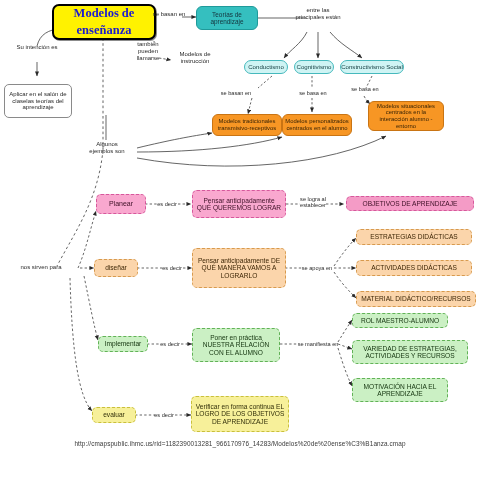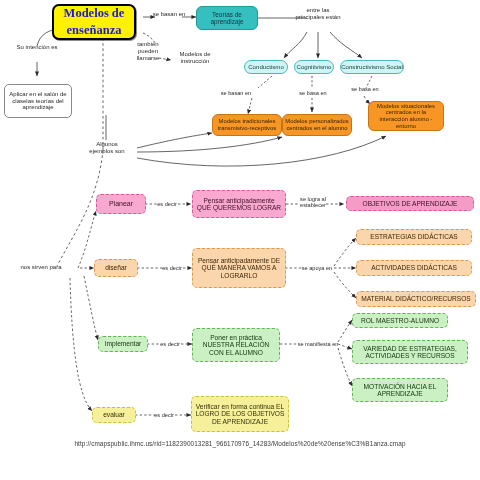--- a/index.html
+++ b/index.html
@@ -118,21 +118,21 @@
       <path d="M334,268 L356,268" stroke-dasharray="2.4,2.2"></path>
       <path d="M334,272 C342,284 350,292 356,298" stroke-dasharray="2.4,2.2"></path>
 
       <path d="M280,344 L298,344" stroke-dasharray="2.4,2.2" marker-end="none"></path>
       <path d="M338,342 C344,332 348,326 352,320" stroke-dasharray="2.4,2.2"></path>
       <path d="M338,344 L352,349" stroke-dasharray="2.4,2.2"></path>
       <path d="M338,348 C344,368 348,378 352,386" stroke-dasharray="2.4,2.2"></path>
     </g>
   </svg>
 
-  <div class="node title-box" style="left:52px;top:4px;width:84px;height:36px;">
+  <div class="node title-box" style="left:52px;top:4px;width:104px;height:36px;">
     <span>Modelos de enseñanza</span>
   </div>
 
   <div class="lbl" style="left:152px;top:11px;width:34px;font-size:6px;">se basan en</div>
 
   <div class="node teal" style="left:196px;top:6px;width:62px;height:24px;">
     <span>Teorías de aprendizaje</span>
   </div>
 
   <div class="lbl" style="left:6px;top:44px;width:62px;font-size:6px;">Su intención es</div>

